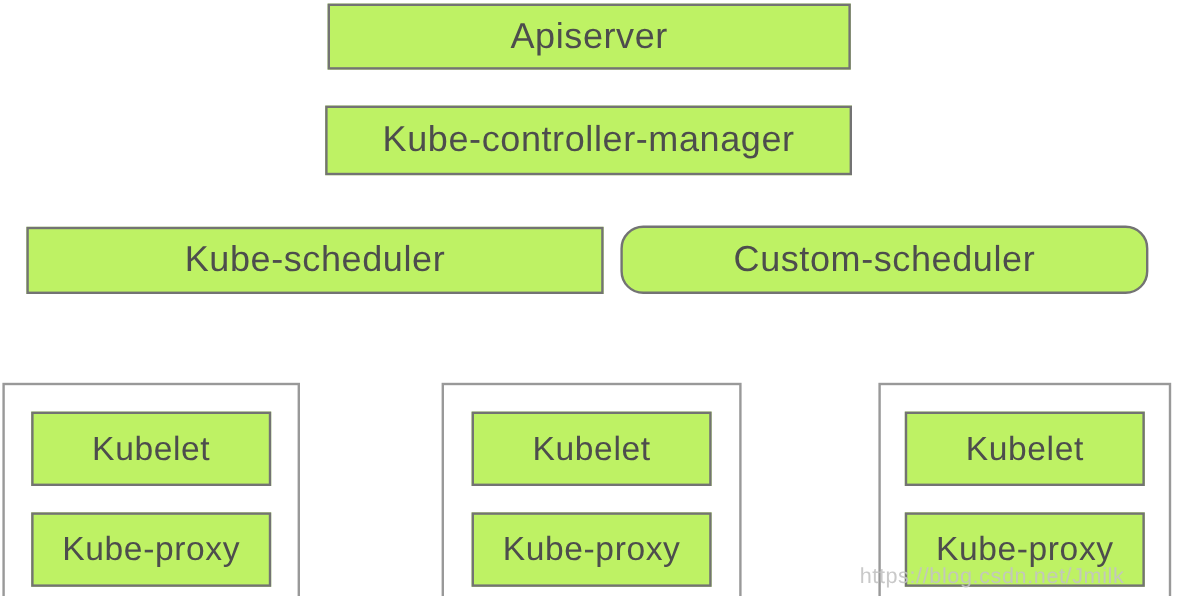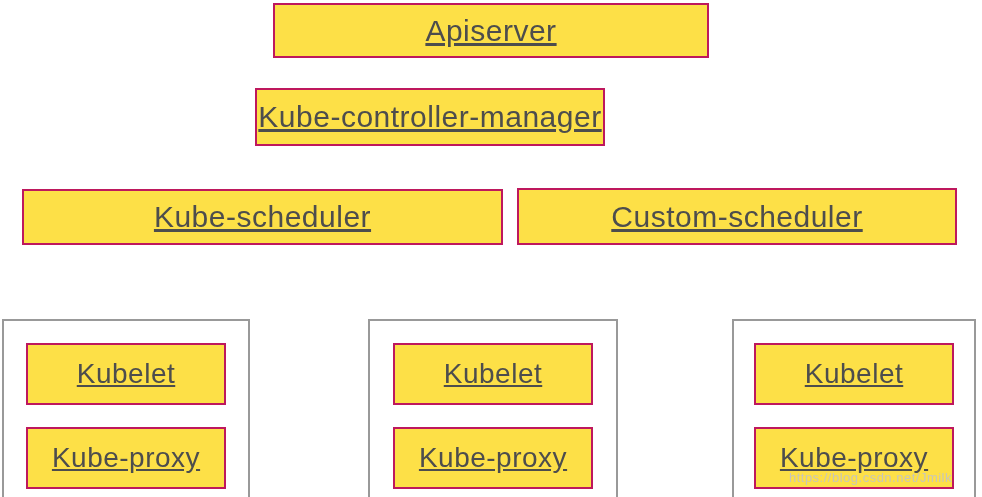--- a/index.html
+++ b/index.html
@@ -9,64 +9,63 @@
   }
   body {
     width: 982px;
     height: 497px;
     position: relative;
     overflow: hidden;
     font-family: "Liberation Sans", sans-serif;
   }
   .gray-box {
     position: absolute;
-    background: #fde047;
-    border: 2px solid #be185d;
+    background: #bef264;
+    border: 2px solid #737373;
     box-sizing: border-box;
     display: flex;
     align-items: center;
     justify-content: center;
     color: #4d4d4d;
     font-size: 30px;
     letter-spacing: 0.5px;
     white-space: nowrap;
-    text-decoration: underline;
   }
   .node-box {
     position: absolute;
     background: #ffffff;
     border: 2px solid #999999;
     box-sizing: border-box;
   }
   .node-box .gray-box {
     left: 50%;
     transform: translateX(-50%);
     width: 200px;
     height: 62px;
     font-size: 28px;
   }
   .node-box .kubelet    { top: 22px; }
   .node-box .kube-proxy { top: 106px; }
 
   
   #apiserver        { left: 273px; top: 3px;   width: 436px; height: 55px; }
-  #controller-mgr   { left: 255px; top: 88px;  width: 350px; height: 58px; }
+  #controller-mgr   { left: 271px; top: 88px;  width: 439px; height: 58px; }
   #kube-scheduler   { left: 22px;  top: 189px; width: 481px; height: 56px; }
-  #custom-scheduler { left: 517px; top: 188px; width: 440px; height: 57px; }
+  #custom-scheduler { left: 517px; top: 188px; width: 440px; height: 57px; border-radius: 19px; }
 
   
   #node-1 { left: 2px;   top: 319px; width: 248px; height: 200px; }
   #node-2 { left: 368px; top: 319px; width: 250px; height: 200px; }
   #node-3 { left: 732px; top: 319px; width: 244px; height: 200px; }
 
   .watermark {
     position: absolute;
-    right: 30px;
+    right: 45px;
     top: 470px;
-    font-size: 13px;
+    font-size: 18px;
     letter-spacing: 0.5px;
     color: rgba(195, 195, 195, 0.9);
     z-index: 5;
     pointer-events: none;
   }
 </style>
 </head>
 <body>
 
 <div id="apiserver" class="gray-box">Apiserver</div>

